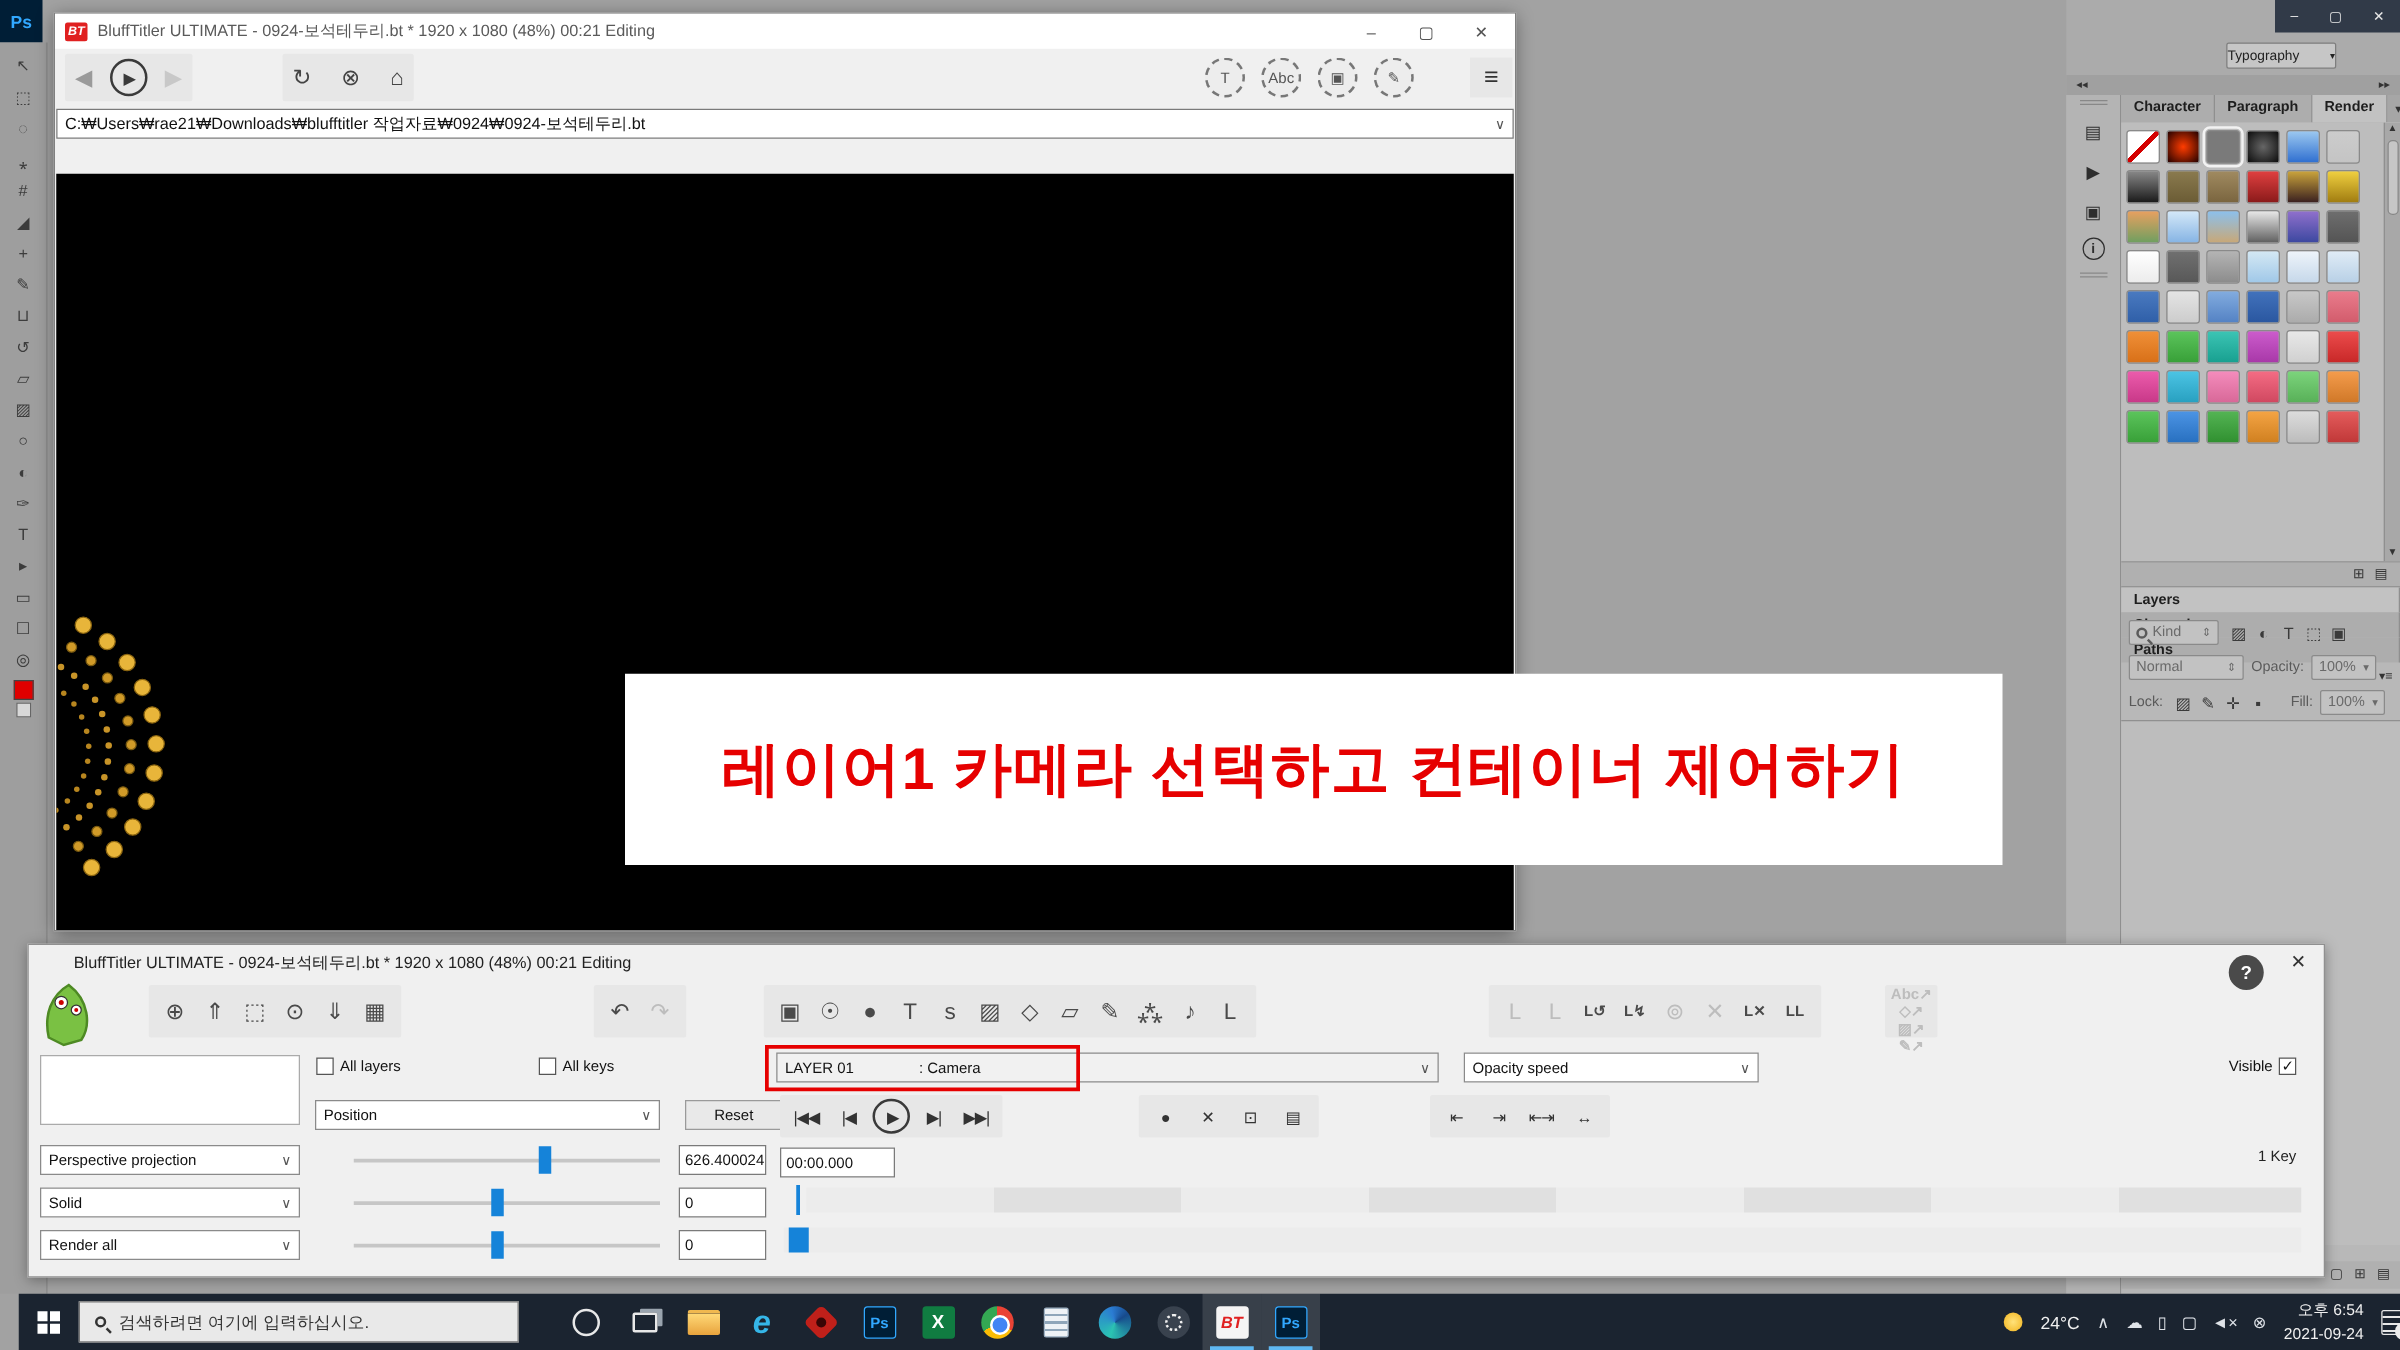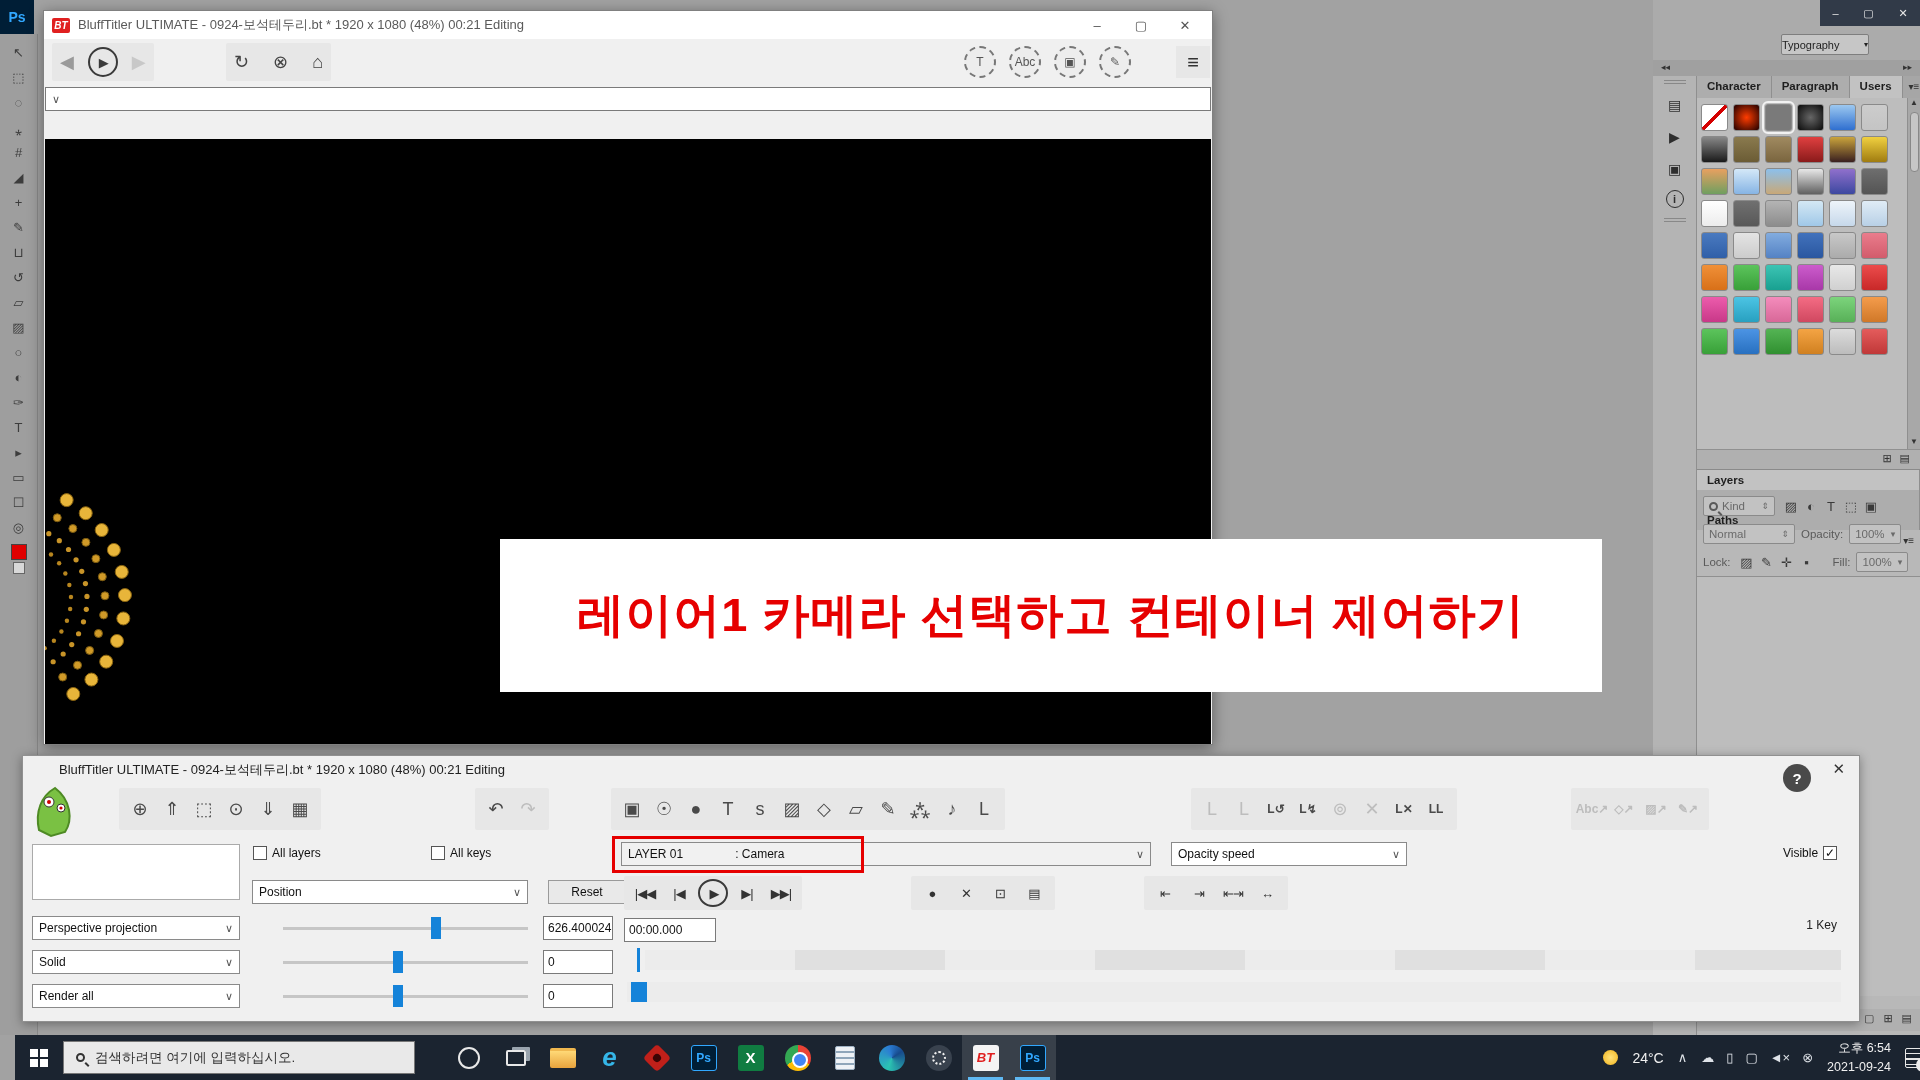--- a/index.html
+++ b/index.html
@@ -193,20 +193,21 @@
     </div>
     <div id="effect-icons">
         <span class="dashed-circle" style="left: 920px;">T</span>
         <span class="dashed-circle" style="left: 965px;">Abc</span>
         <span class="dashed-circle" style="left: 1010px;">▣</span>
         <span class="dashed-circle" style="left: 1055px;">✎</span>
       </div>
     <div id="bt-hamburger">≡</div>
   </div>
   <div id="bt-pathbar">
+    <span id="bt-path">C:₩Users₩rae21₩Downloads₩blufftitler 작업자료₩0924₩0924-보석테두리.bt</span>
     <span style="color:#555;font-size:11px;">∨</span>
   </div>
   <div id="bt-viewport">
     <svg id="jewel-arc" width="95" height="230" viewBox="0 0 95 230" style="position:absolute;left:0;top:345px;">
         <circle cx="21.641871906447996" cy="16.10986959980019" r="6.5" fill="#e8b53a" stroke="#8a6410" stroke-width="1"></circle>
         <circle cx="40.70663706551933" cy="29.20302237067446" r="6.5" fill="#e8b53a" stroke="#8a6410" stroke-width="1"></circle>
         <circle cx="56.681182896739415" cy="46.045914763526284" r="6.5" fill="#e8b53a" stroke="#8a6410" stroke-width="1"></circle>
         <circle cx="68.86734509290838" cy="65.90243155962332" r="6.5" fill="#e8b53a" stroke="#8a6410" stroke-width="1"></circle>
         <circle cx="76.73252989035961" cy="87.90474769283722" r="6.5" fill="#e8b53a" stroke="#8a6410" stroke-width="1"></circle>
         <circle cx="79.93299097210054" cy="111.0912563693199" r="6.5" fill="#e8b53a" stroke="#8a6410" stroke-width="1"></circle>
@@ -300,21 +301,21 @@
       <div class="tgroup" style="left: 1168px;">
         <span class="tbtn dis">L</span>
         <span class="tbtn dis">L</span>
         <span class="tbtn small">L↺</span>
         <span class="tbtn small">L↯</span>
         <span class="tbtn dis">⊚</span>
         <span class="tbtn dis">✕</span>
         <span class="tbtn small">L✕</span>
         <span class="tbtn small">LL</span>
       </div>
-      <div class="tgroup" style="left: 1548px;">
+      <div class="tgroup" style="left: 1485px; flex-direction: column;">
         <span class="tbtn dis small">Abc↗</span>
         <span class="tbtn dis small">◇↗</span>
         <span class="tbtn dis small">▨↗</span>
         <span class="tbtn dis small">✎↗</span>
       </div>
     </div>
   <div id="help-btn">?</div>
 
   <div class="cbx" style="left:230px; top:90px;">
     <span class="box"></span>
@@ -424,21 +425,21 @@
   <div class="dock-ic">▤</div>
       <div class="dock-ic">▶</div>
       <div class="dock-ic">▣</div>
       <div class="dock-ic" style="border: 1.5px solid rgb(46, 46, 46); border-radius: 50%; width: 18px; height: 18px; font-size: 11px; font-weight: bold;">i</div>
       <div class="dock-grip"></div>
     </div>
   <div id="ps-main-panel">
     <div id="style-tabs">
         <span class="ptab">Character</span>
         <span class="ptab">Paragraph</span>
-        <span class="ptab active">Users</span>
+        <span class="ptab active">Render</span>
         <span class="ptab-menu">▾≡</span>
       </div>
     <div id="swatch-area">
       <div id="swatch-grid">
           <div class="sw-row">
             <div class="sw none"></div>
             <div class="sw" style="background: radial-gradient(circle, rgb(255, 60, 0), rgb(32, 0, 0));"></div>
             <div class="sw sel" style="background: rgb(122, 122, 122);"></div>
             <div class="sw" style="background: radial-gradient(circle, rgb(102, 102, 102), rgb(10, 10, 10));"></div>
             <div class="sw" style="background: linear-gradient(rgb(156, 200, 240), rgb(47, 111, 208));"></div>

